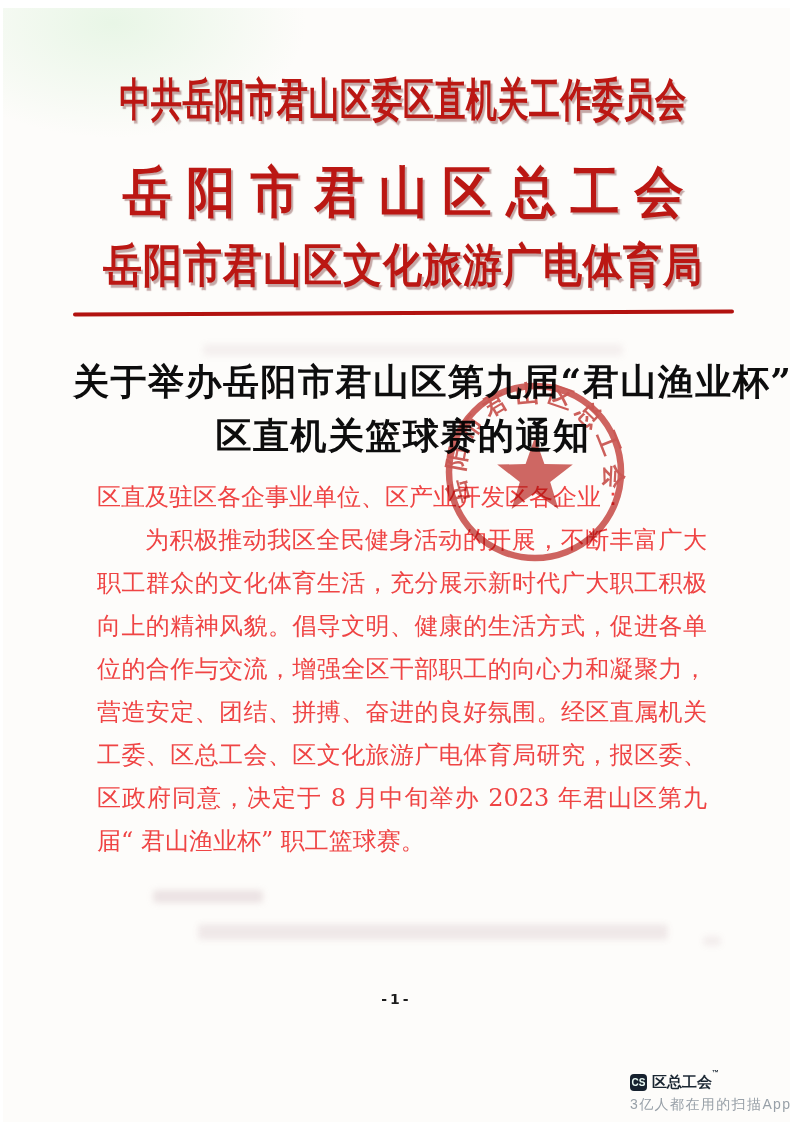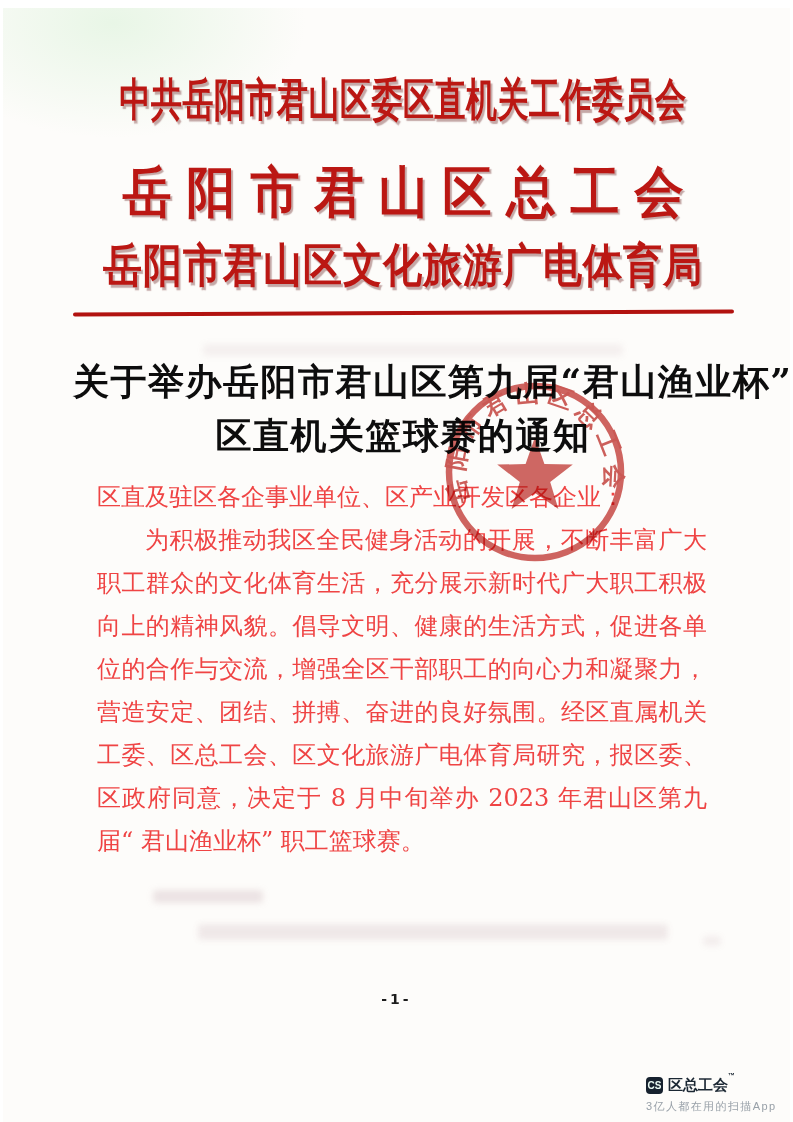--- a/index.html
+++ b/index.html
@@ -52,29 +52,29 @@
   .ghost-b { left:150px; top:882px; width:110px; height:13px; }
   .ghost-c { left:195px; top:916px; width:470px; height:16px; opacity:.8; }
   .ghost-d { left:700px; top:928px; width:18px; height:10px; opacity:.6; }
 
   
   .page-number { position:absolute; left:0; top:983px; width:100%; text-align:center;
                  font-size:14px; letter-spacing:3px; color:#1c1c1c;
                  font-family:"DejaVu Sans","Liberation Sans",sans-serif; font-weight:bold; }
 
   
-  .watermark { position:absolute; right:16px; bottom:16px; width:128px;
+  .watermark { position:absolute; right:32px; bottom:16px; width:128px;
                font-family:"Liberation Sans","DejaVu Sans",sans-serif; }
   .wm-row { display:flex; align-items:center; }
   .wm-logo { width:17px; height:17px; border-radius:4px; background:#16212e; color:#eafaf4;
              font-size:10px; font-weight:bold; display:flex; align-items:center; justify-content:center;
              letter-spacing:0; flex:0 0 auto; }
   .wm-name { font-size:15px; font-weight:bold; color:#1b2733; margin-left:5px; white-space:nowrap; }
   .wm-tm { font-size:7px; color:#1b2733; vertical-align:top; position:relative; top:-4px; }
-  .wm-tagline { font-size:11px; color:#98a0a8; letter-spacing:1.4px; margin-top:4px; white-space:nowrap; }
+  .wm-tagline { font-size:14px; color:#98a0a8; letter-spacing:1.4px; margin-top:4px; white-space:nowrap; }
 </style>
 </head>
 <body>
 
 <div class="page">
 
   <div class="letterhead">
     <div class="org-line org-1">中共岳阳市君山区委区直机关工作委员会</div>
     <div class="org-line org-2">岳阳市君山区总工会</div>
     <div class="org-line org-3">岳阳市君山区文化旅游广电体育局</div>

